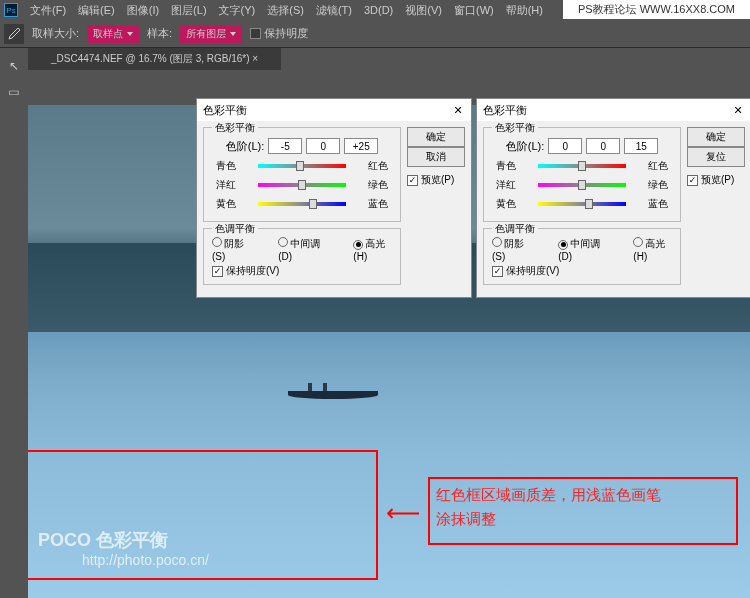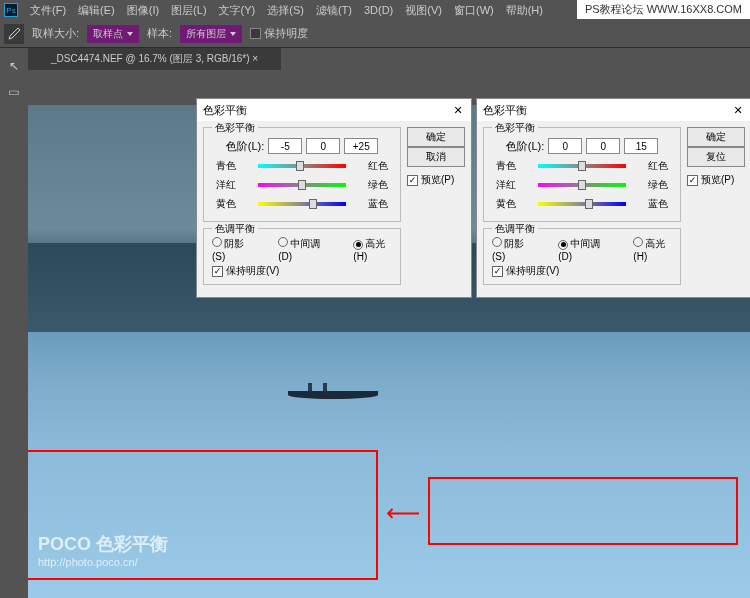--- a/index.html
+++ b/index.html
@@ -2,38 +2,38 @@
 <html><head>
 <meta charset="utf-8">
 <style>
 * { margin: 0; padding: 0; box-sizing: border-box; font-family: "Microsoft YaHei", sans-serif; }
 body { width: 750px; height: 598px; background: #535353; overflow: hidden; position: relative; }
 .menubar { height: 20px; background: #535353; display: flex; align-items: center; padding-left: 4px; color: #ccc; font-size: 11px; }
 .ps-icon { width: 14px; height: 14px; background: #001c33; border: 1px solid #2a9fd6; display: inline-flex; align-items: center; justify-content: center; font-size: 8px; color: #2a9fd6; font-weight: normal; margin-right: 6px; }
 .menu-item { padding: 0 6px; cursor: pointer; }
 .toolbar { height: 28px; background: #535353; border-bottom: 1px solid #2a2a2a; display: flex; align-items: center; padding-left: 4px; color: #ccc; font-size: 11px; gap: 8px; }
 .tool-icon { width: 20px; height: 20px; background: #3a3a3a; display: flex; align-items: center; justify-content: center; }
-.dropdown { background: #701a75; height: 18px; padding: 0 6px; display: flex; align-items: center; font-size: 10px; }
+.dropdown { background: #be185d; height: 18px; padding: 0 6px; display: flex; align-items: center; font-size: 10px; }
 .arrow-down { width: 0; height: 0; border-left: 3px solid transparent; border-right: 3px solid transparent; border-top: 4px solid #ccc; margin-left: 4px; }
 .checkbox { width: 11px; height: 11px; border: 1px solid #888; background: #3a3a3a; display: inline-block; margin-right: 3px; }
 .doctab { height: 22px; background: #3a3a3a; display: flex; align-items: center; padding: 0 23px; color: #ccc; font-size: 10px; width: fit-content; margin-left: 28px; }
 .side-tools { position: absolute; left: 0; top: 48px; width: 28px; background: #535353; padding-top: 4px; }
 .side-tool { width: 24px; height: 24px; margin: 2px; display: flex; align-items: center; justify-content: center; color: #ccc; font-size: 12px; }
 .image-canvas { position: absolute; left: 28px; top: 105px; right: 0; bottom: 0; background: linear-gradient(to bottom, #5a7a8a 0%, #6b8a9a 25%, #4a6a7a 30%, #3a5a6a 35%, #6a9abb 45%, #7babc8 55%, #8bbbd8 70%, #9bcbe8 100%); overflow: hidden; }
 .trees { position: absolute; top: 28%; left: 0; right: 0; height: 18%; background: linear-gradient(to bottom, #2a4a5a, #3a5a6a); }
 .boat { position: absolute; top: 58%; left: 36%; width: 90px; height: 8px; background: #1a2a3a; border-radius: 0 0 50% 50%; }
 .boat::before { content: ''; position: absolute; top: -8px; left: 20px; width: 4px; height: 8px; background: #2a3a4a; }
 .boat::after { content: ''; position: absolute; top: -8px; left: 35px; width: 4px; height: 8px; background: #2a3a4a; }
 .red-box { position: absolute; border: 2px solid #ff0000; }
 .red-arrow { position: absolute; color: #ff0000; font-size: 24px; }
 .red-text { position: absolute; color: #ff2020; font-size: 15px; line-height: 1.6; }
 .watermark { position: absolute; bottom: 30px; left: 10px; color: rgba(255,255,255,0.7); font-size: 11px; }
 .watermark .big { font-size: 18px; font-weight: bold; }
-.watermark .url { font-size: 11px; display: block; }
-.top-right { position: absolute; top: 0; right: 0; background: #fff; color: #333; font-size: 11px; padding: 2px 8px; }
+.watermark .url { font-size: 14px; display: block; margin-left: 44px; }
+.top-right { position: absolute; top: 0; right: 0; background: #fff; color: #333; font-size: 11px; padding: 2px 15px; }
 .dialog { position: absolute; background: #f0f0f0; border: 1px solid #888; font-size: 11px; color: #000; }
 .dialog-title { height: 22px; display: flex; align-items: center; justify-content: space-between; padding: 0 6px; background: #fff; }
 .dialog-close { width: 14px; height: 14px; display: flex; align-items: center; justify-content: center; cursor: pointer; }
 .dialog-body { display: flex; padding: 6px; gap: 6px; }
 .dialog-left { flex: 1; }
 .dialog-right { width: 58px; }
 .fieldset { border: 1px solid #bbb; padding: 6px 8px; margin-bottom: 6px; position: relative; }
 .fieldset-title { position: absolute; top: -7px; left: 8px; background: #f0f0f0; padding: 0 3px; font-size: 10px; }
 .level-row { display: flex; align-items: center; justify-content: center; gap: 4px; margin: 4px 0; }
 .level-input { width: 34px; height: 16px; border: 1px solid #888; background: #fff; text-align: center; font-size: 10px; }
@@ -100,20 +100,24 @@
   <div class="side-tool">↖</div>
   <div class="side-tool">▭</div>
 </div>
 
 <div class="image-canvas">
   <div class="trees"></div>
   <div class="boat"></div>
   <div class="red-box" style="left:-20px; top:345px; width:370px; height:130px;"></div>
   <div class="red-box" style="left:400px; top:372px; width:310px; height:68px;"></div>
   <div class="red-arrow" style="left:358px; top:394px;">⟵</div>
+  <div class="red-text" style="left:408px; top:378px;">
+    <div>红色框区域画质差，用浅蓝色画笔</div>
+    <div>涂抹调整</div>
+  </div>
   <div class="watermark">
     <span class="big">POCO 色彩平衡</span>
     <span class="url">http://photo.poco.cn/</span>
   </div>
 </div>
 
 <div class="dialog" style="left:196px; top:98px; width:276px;">
   <div class="dialog-title">
     <span>色彩平衡</span>
     <span class="dialog-close">✕</span>

